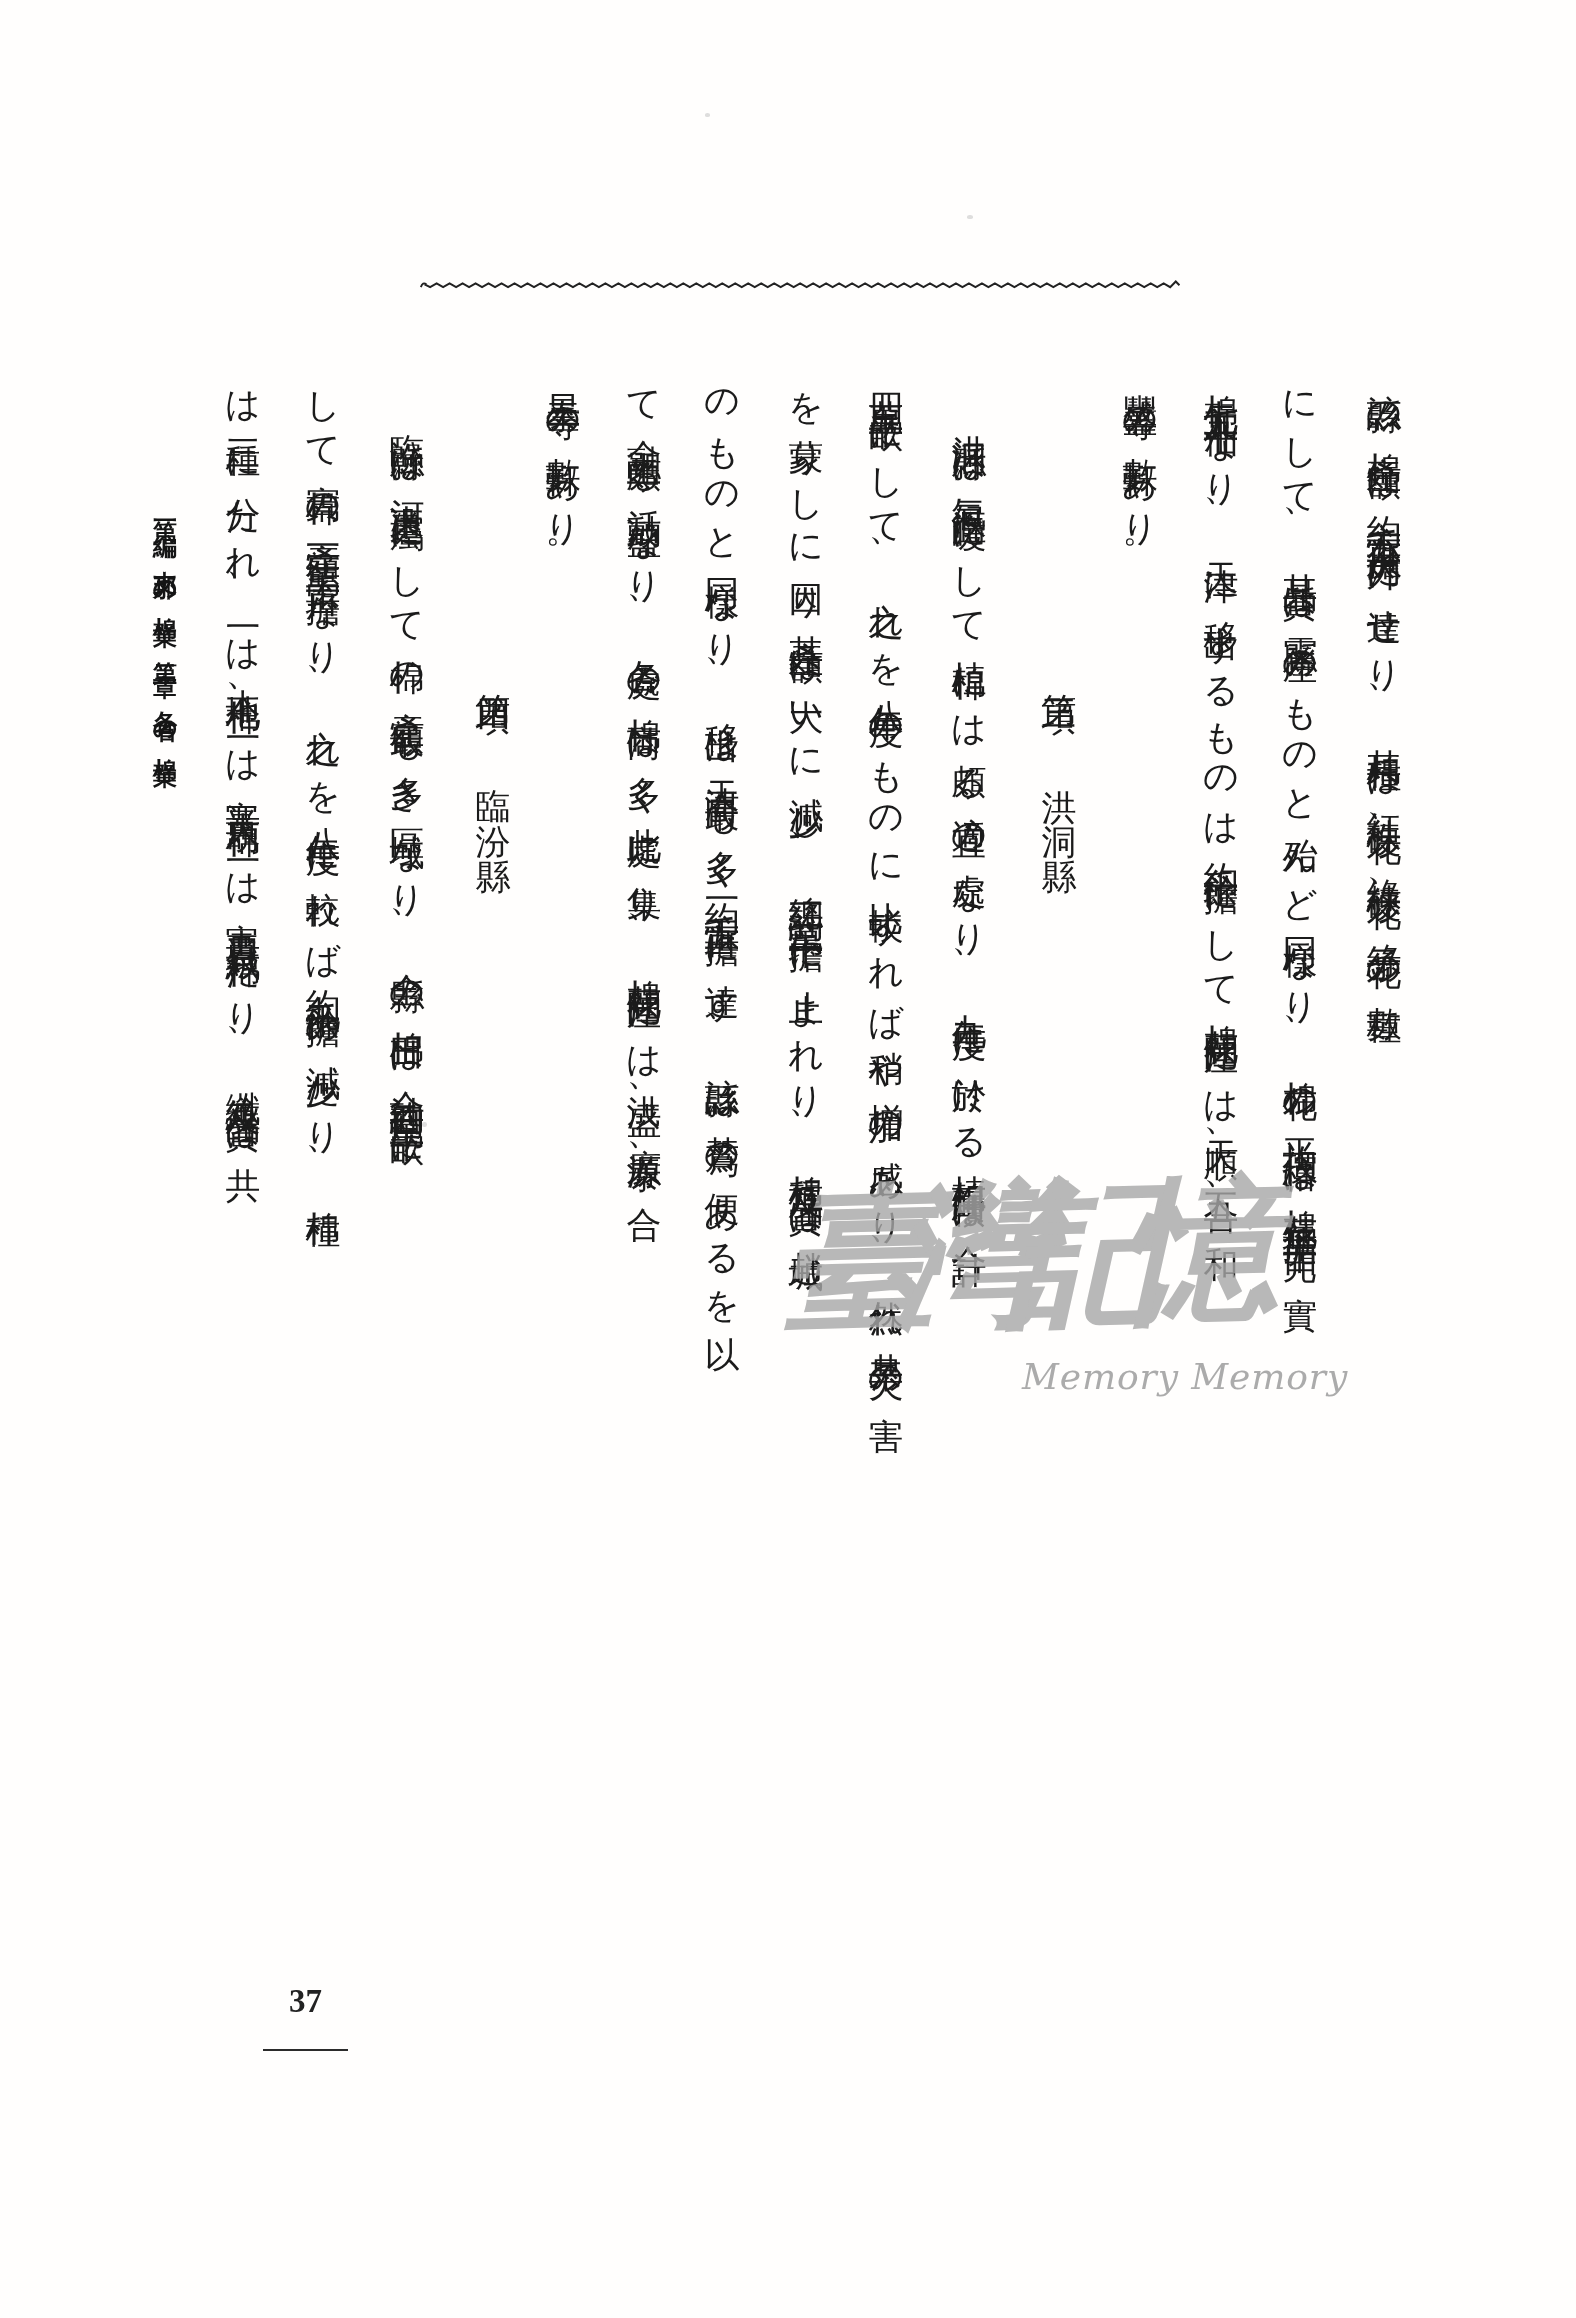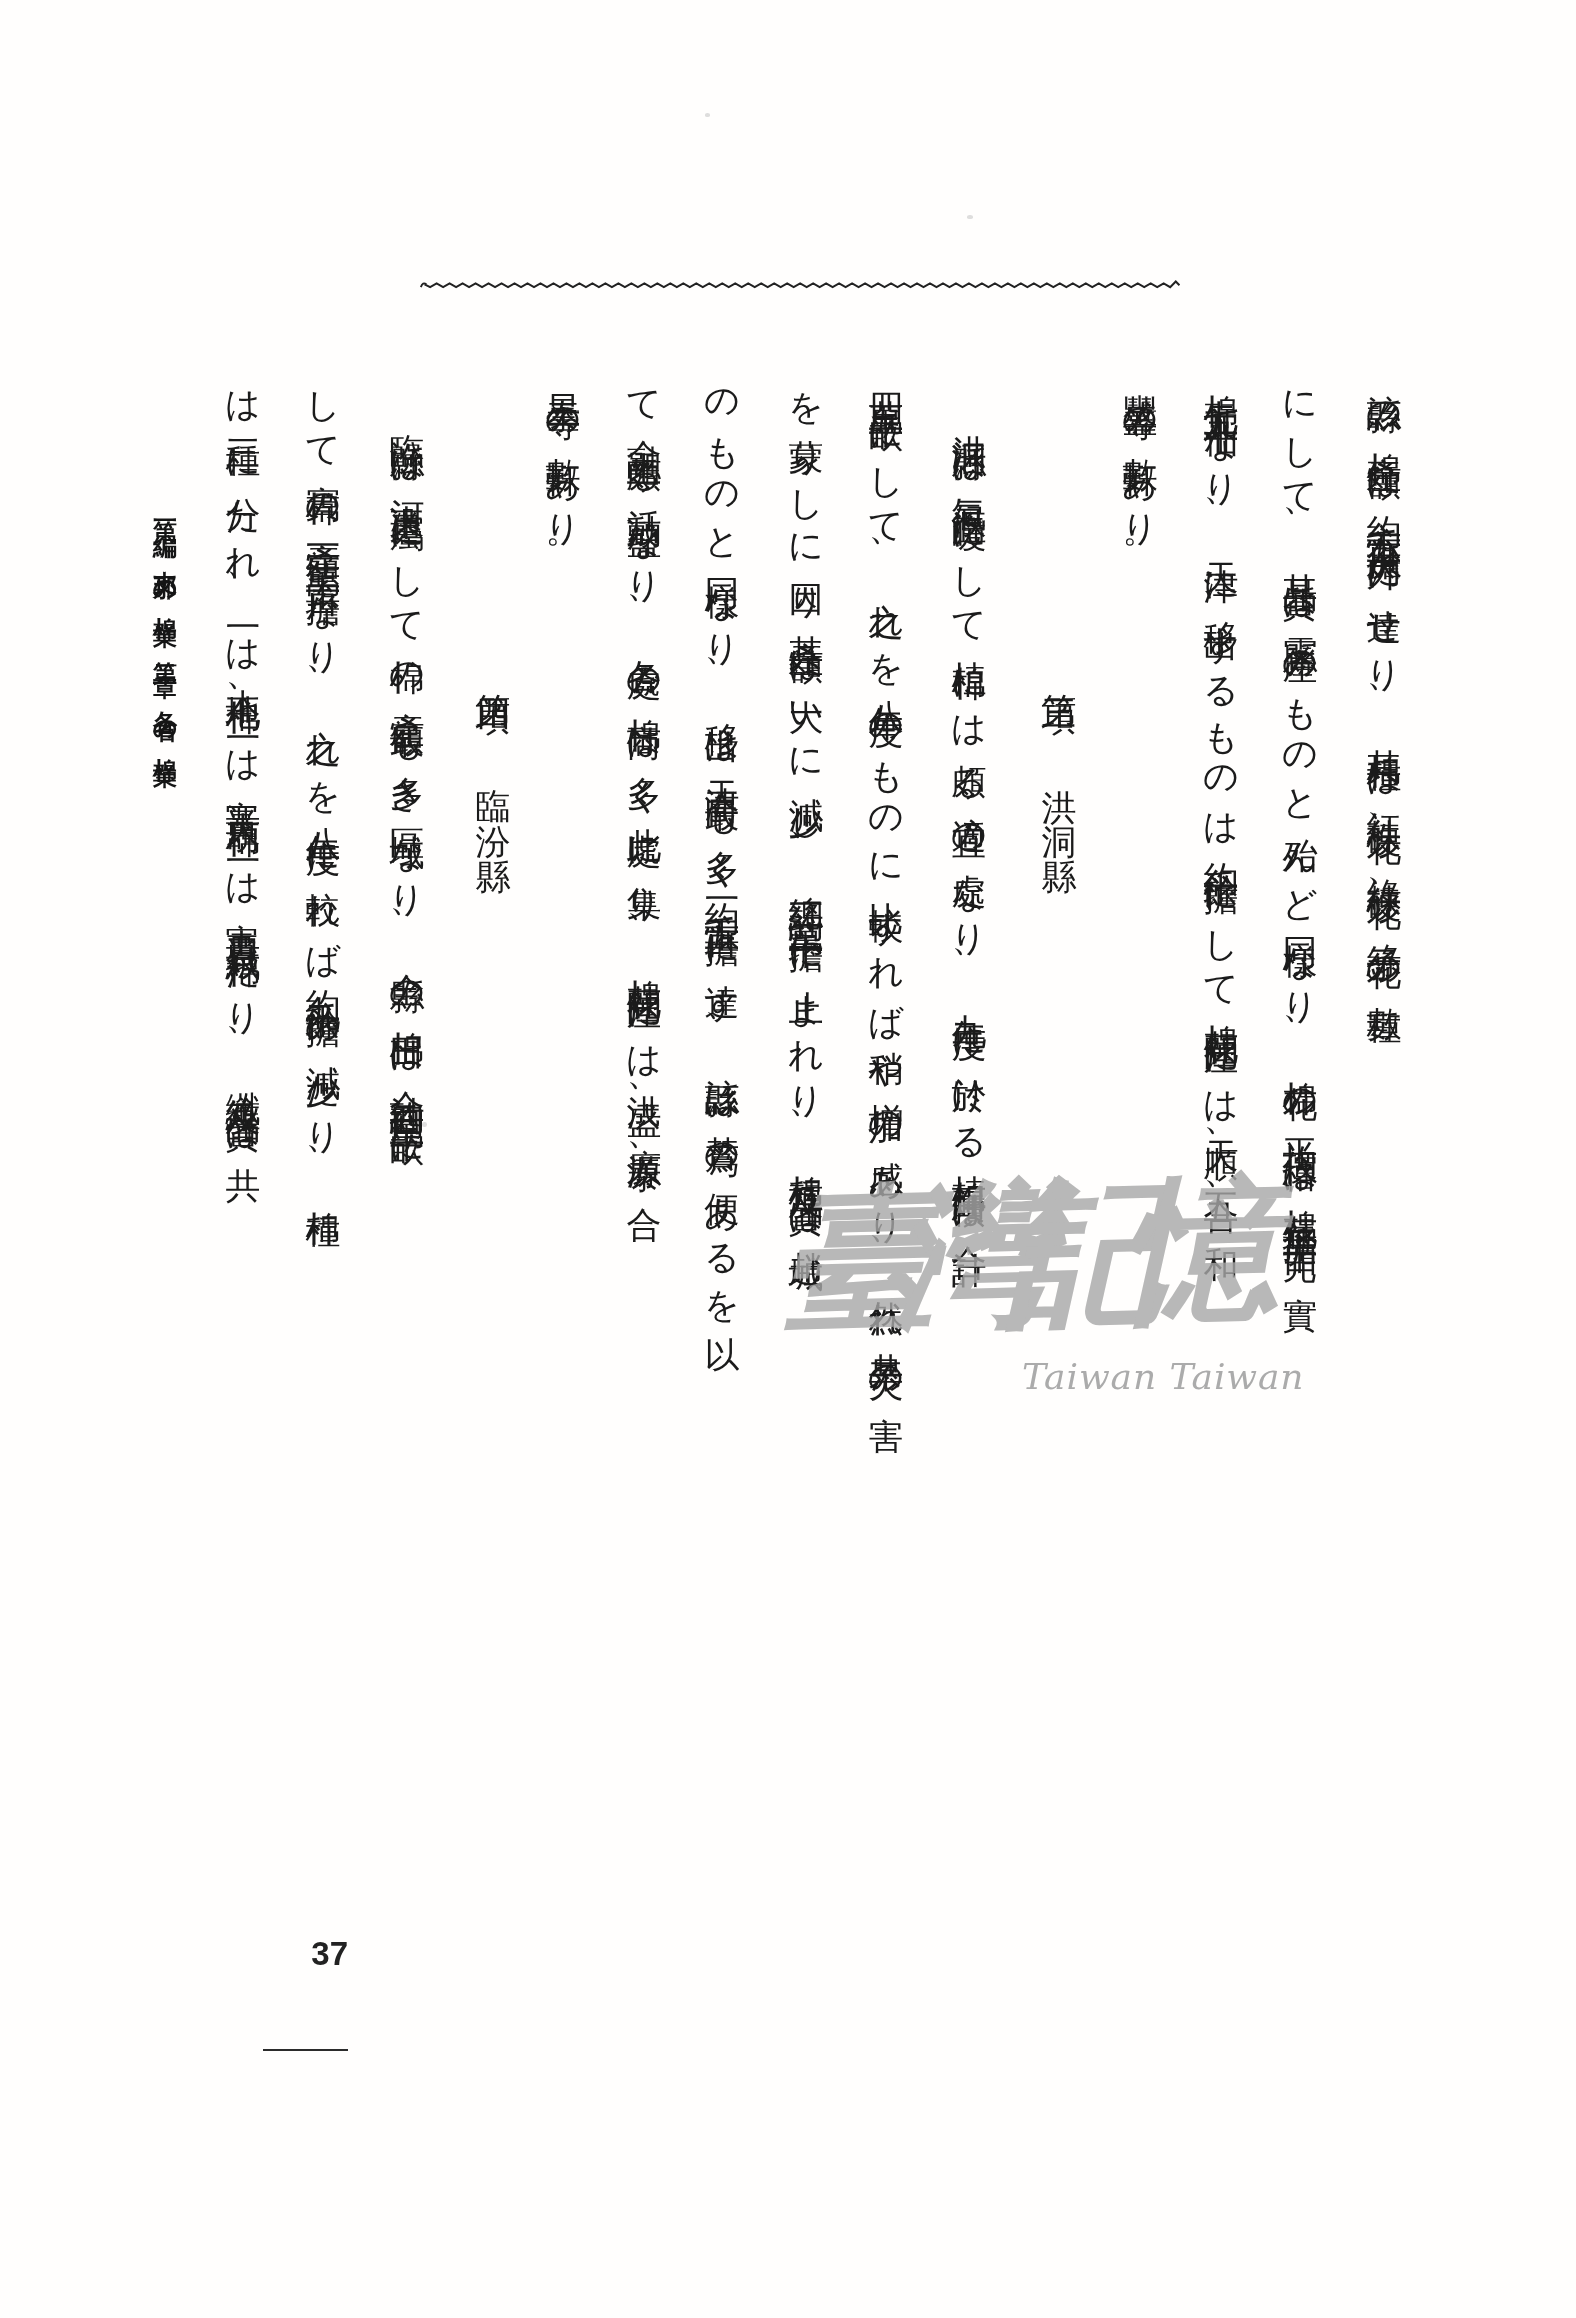--- a/index.html
+++ b/index.html
@@ -42,23 +42,23 @@
   #margin-caption{
     position:absolute;left:147px;top:501px;width:37px;height:668px;
     writing-mode:vertical-rl;text-orientation:upright;
     font-size:24px;line-height:37px;letter-spacing:6.5px;
     color:#151515;font-weight:700;white-space:pre;
   }
 
   
   #pageno-rule{position:absolute;left:263px;top:2049px;width:85px;height:1.9px;background:#2b2b2b;}
   #page-number{
-    position:absolute;left:263px;top:1935px;width:85px;text-align:right;
+    position:absolute;left:263px;top:1983px;width:85px;text-align:center;
     font-size:33px;font-weight:700;color:#222;
-    font-family:Liberation Sans, sans-serif;
+    font-family:Liberation Serif, serif;
   }
 
   
   #watermark{position:absolute;left:0;top:0;pointer-events:none;}
   #wm-cjk{
     position:absolute;left:781px;top:1176px;width:519px;
     font-size:156px;line-height:156px;letter-spacing:-43px;
     color:#a7a7a7;opacity:.8;font-weight:700;font-style:italic;
     transform:rotate(-1.5deg);white-space:nowrap;
     font-family:"DejaVu Serif","Liberation Serif",serif;
@@ -111,21 +111,21 @@
       <div class="vcol">は三種に分たれ、一は本地棉、一は富晋大葫棉、一は富力晋長絨棉たり、纖維及品質は共</div>
     </div>
 
   <div id="margin-caption">第一編　支那の棉業　第二章　各省の棉業</div>
 
   <div id="pageno-rule"></div>
   <div id="page-number">37</div>
 
   <div id="watermark">
     <div id="wm-cjk">臺灣記憶</div>
-    <div id="wm-latin">Taiwan Taiwan</div>
+    <div id="wm-latin">Memory Memory</div>
   </div>
 
 
   <div class="speck" id="speck-1"></div>
   <div class="speck" id="speck-2"></div>
   <div class="speck" id="speck-3"></div>
 </div>
 
 
 </body></html>

